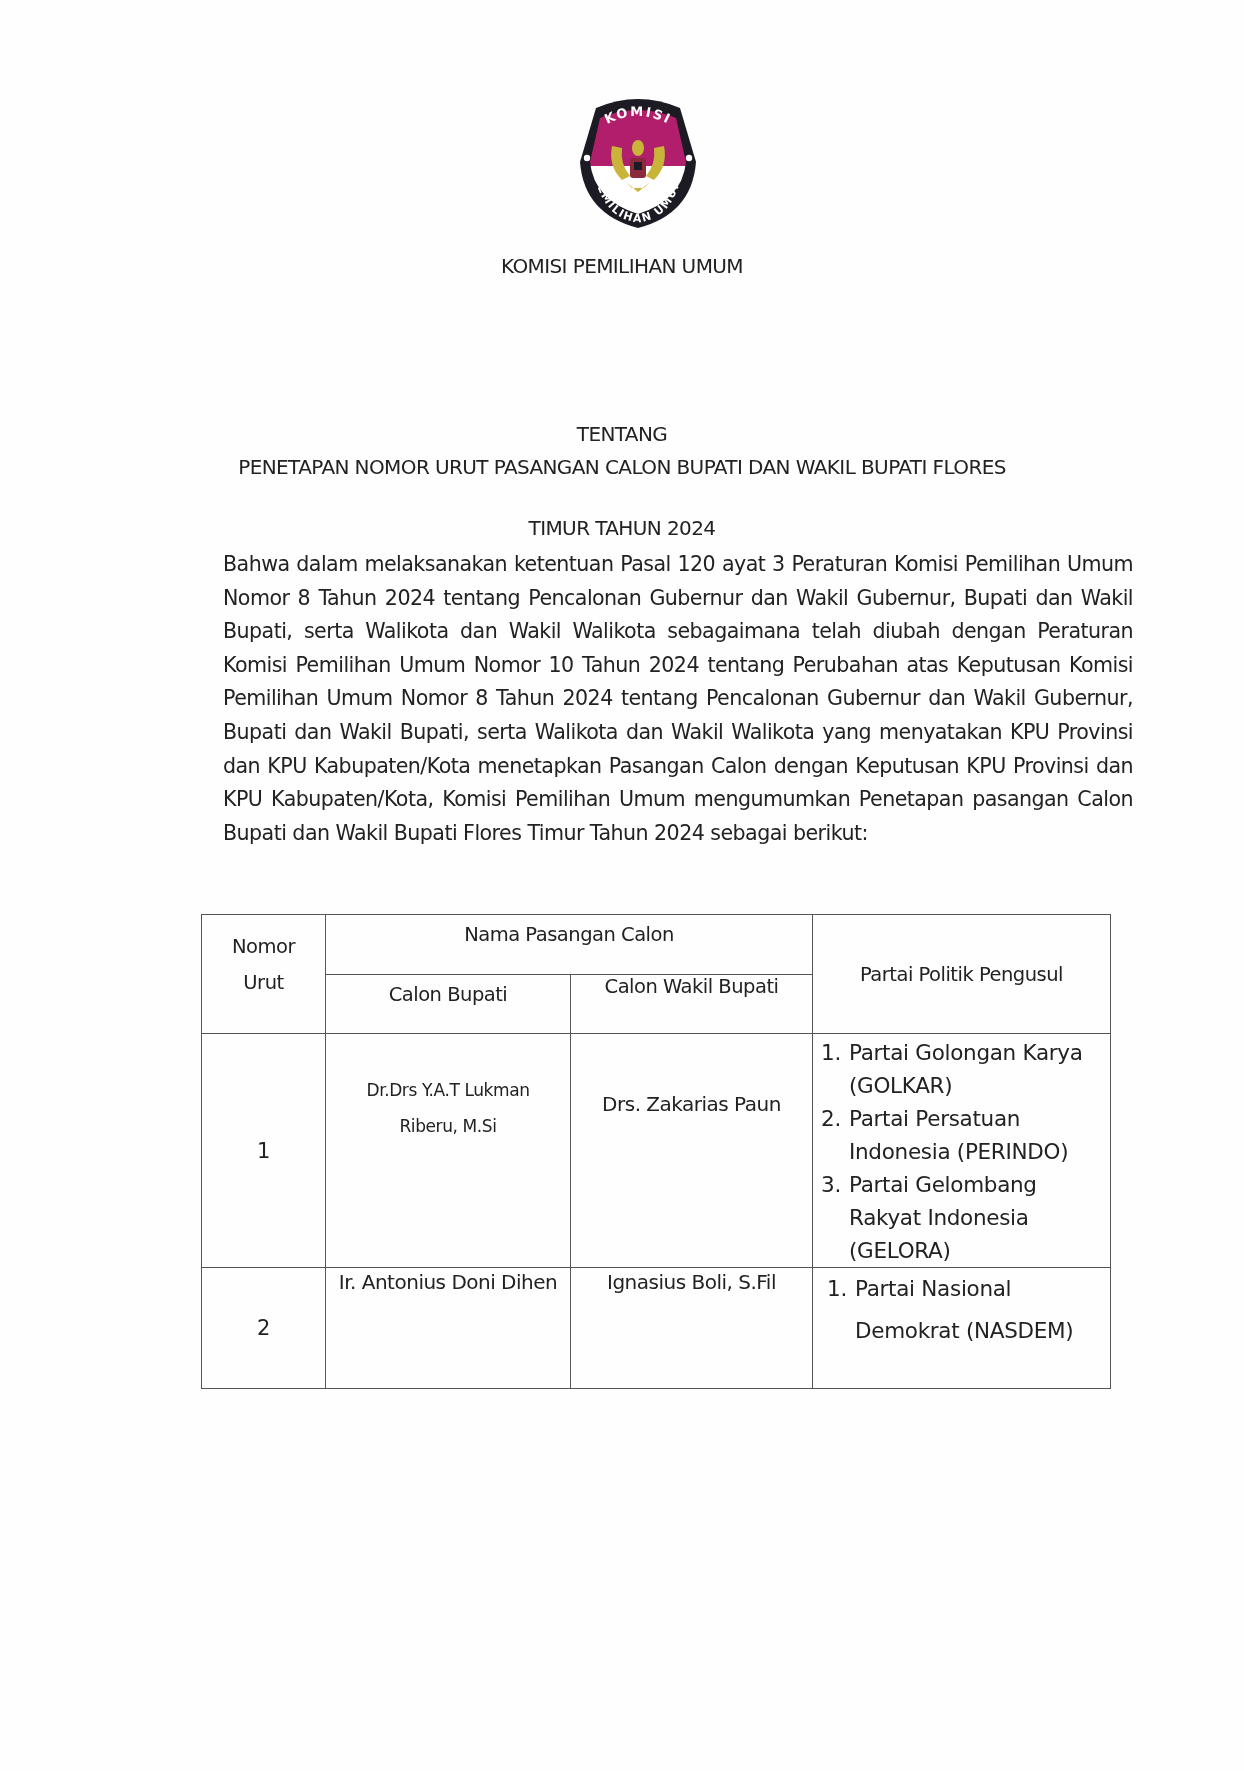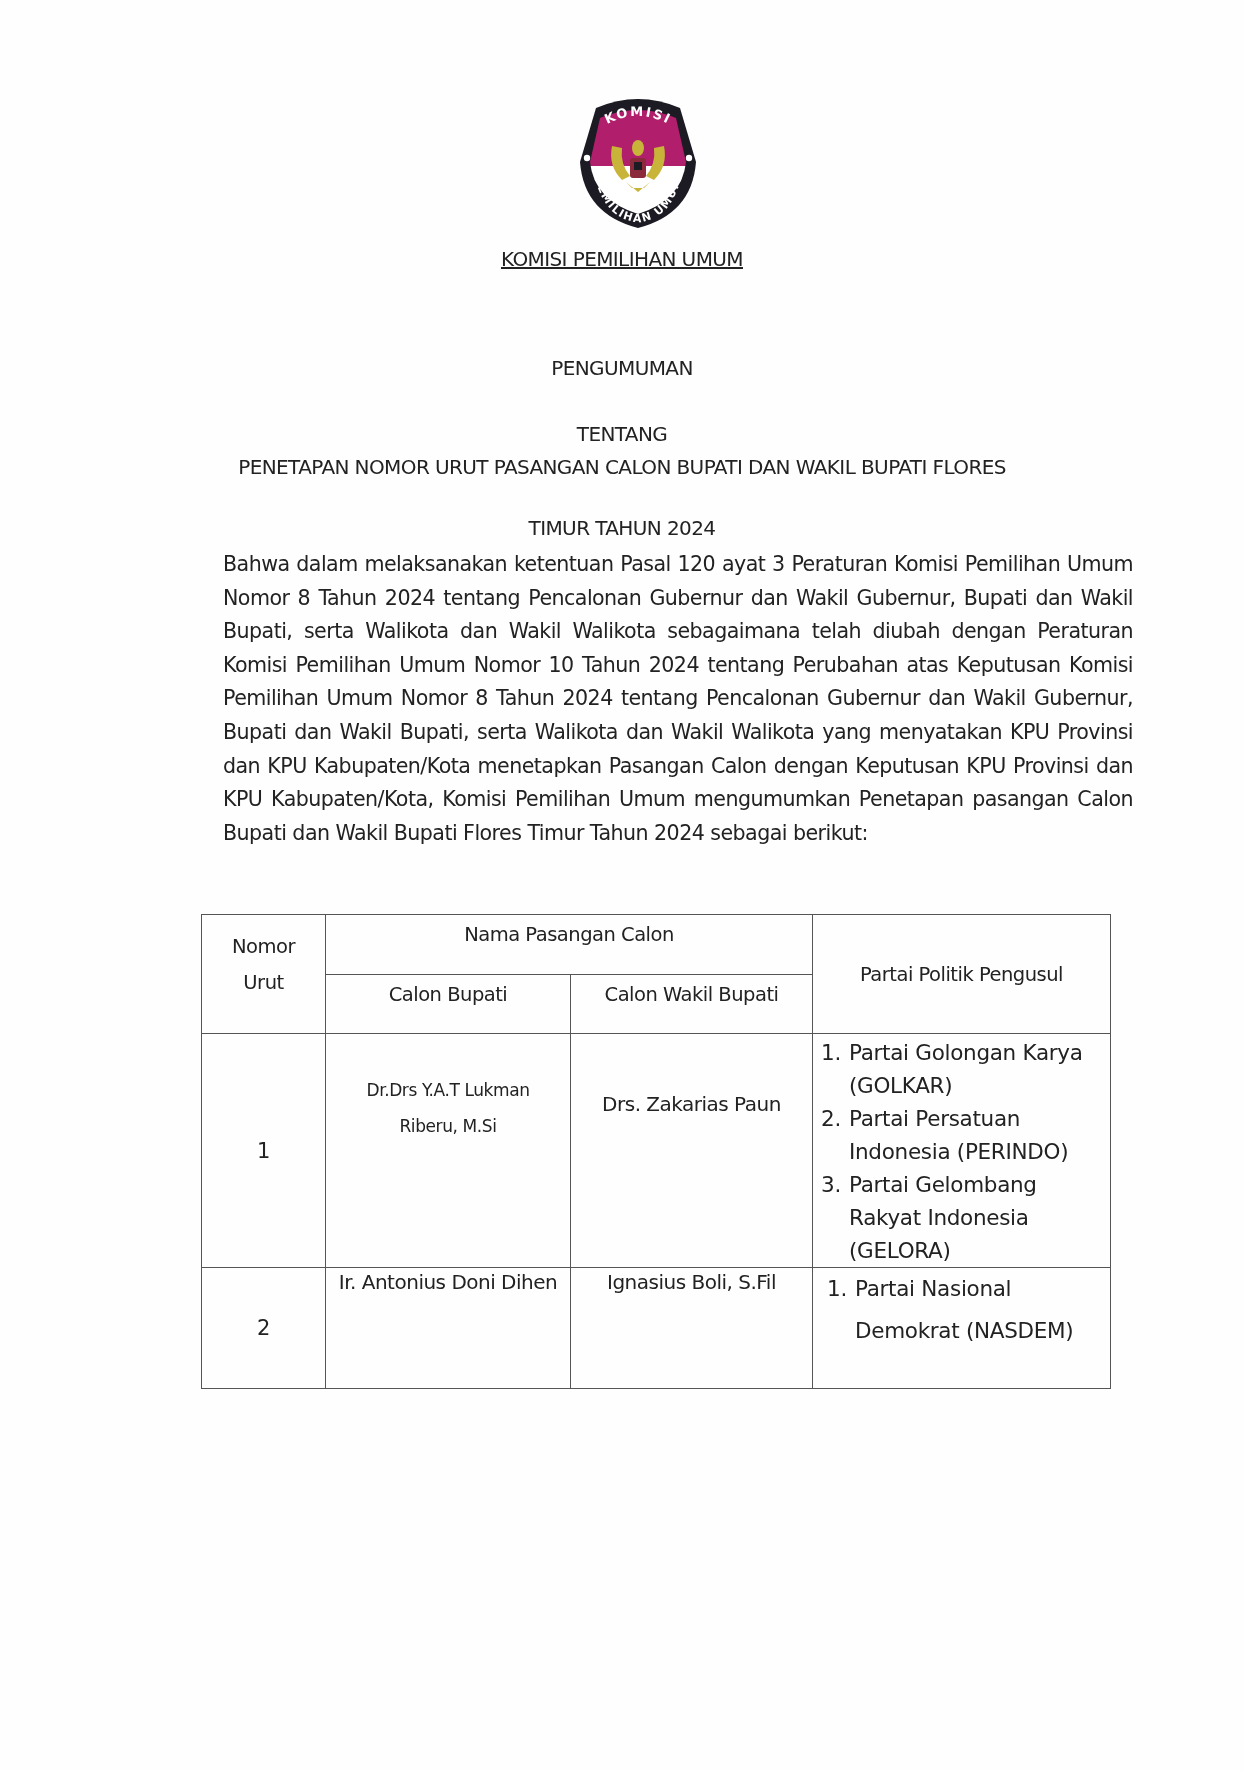--- a/index.html
+++ b/index.html
@@ -55,23 +55,22 @@
     <rect x="56" y="66" width="8" height="8" fill="#1c1a22"></rect>
     <path d="M48 86 L60 96 L72 86 L66 92 L54 92 Z" fill="#c9b43a"></path>
     <text font-family="DejaVu Sans, sans-serif" font-size="13" font-weight="bold" fill="#fff" letter-spacing="2">
       <textPath href="#topArc" startOffset="50%" text-anchor="middle">KOMISI</textPath>
     </text>
     <text font-family="DejaVu Sans, sans-serif" font-size="11" font-weight="bold" fill="#fff" letter-spacing="1.5">
       <textPath href="#botArc" startOffset="50%" text-anchor="middle">PEMILIHAN UMUM</textPath>
     </text>
   </svg>
 
-  <div class="center" style="top:247px;text-decoration:underline;">KOMISI PEMILIHAN UMUM</div>
+  <div class="center" style="top:254px;">KOMISI PEMILIHAN UMUM</div>
 
-  <div class="center" style="top:356px;">PENGUMUMAN</div>
   <div class="center" style="top:422px;">TENTANG</div>
   <div class="center" style="top:455px;">PENETAPAN NOMOR URUT PASANGAN CALON BUPATI DAN WAKIL BUPATI FLORES</div>
   <div class="center" style="top:516px;">TIMUR TAHUN 2024</div>
 
   <div class="body-text">Bahwa dalam melaksanakan ketentuan Pasal 120 ayat 3 Peraturan Komisi Pemilihan Umum Nomor 8 Tahun 2024 tentang Pencalonan Gubernur dan Wakil Gubernur, Bupati dan Wakil Bupati, serta Walikota dan Wakil Walikota sebagaimana telah diubah dengan Peraturan Komisi Pemilihan Umum Nomor 10 Tahun 2024 tentang Perubahan atas Keputusan Komisi Pemilihan Umum Nomor 8 Tahun 2024 tentang Pencalonan Gubernur dan Wakil Gubernur, Bupati dan Wakil  Bupati, serta Walikota dan Wakil Walikota yang menyatakan KPU Provinsi dan KPU Kabupaten/Kota menetapkan Pasangan Calon dengan Keputusan KPU Provinsi dan KPU Kabupaten/Kota, Komisi Pemilihan Umum mengumumkan Penetapan pasangan Calon Bupati dan Wakil Bupati Flores Timur Tahun 2024 sebagai berikut:</div>
 
   <table class="cand">
     <colgroup>
       <col style="width:124px">
         <col style="width:245px">
@@ -82,21 +81,21 @@
         <tr style="height:60px;">
       <td rowspan="2" class="hdr" style="padding-top:14px;">
         <div style="line-height:36px;">Nomor</div>
         <div style="line-height:36px;">Urut</div>
       </td>
       <td colspan="2" class="hdr" style="padding-top:8px;">Nama Pasangan Calon</td>
       <td rowspan="2" class="hdr" style="vertical-align:middle;">Partai Politik Pengusul</td>
     </tr>
     <tr style="height:59px;">
       <td class="hdr" style="padding-top:8px;">Calon Bupati</td>
-      <td class="hdr" style="padding-top:8px;">Calon Wakil Bupati</td>
+      <td class="hdr" style="">Calon Wakil Bupati</td>
     </tr>
 
     <tr style="height:231px;">
       <td class="hdr" style="vertical-align:middle; font-size:21px;">1</td>
       <td style="padding-top:38px;">
         <div class="small-name">Dr.Drs Y.A.T Lukman</div>
         <div class="small-name">Riberu, M.Si</div>
       </td>
       <td class="hdr" style="padding-top:58px; font-size:20px;">Drs. Zakarias Paun</td>
       <td style="padding-top:2px;">

